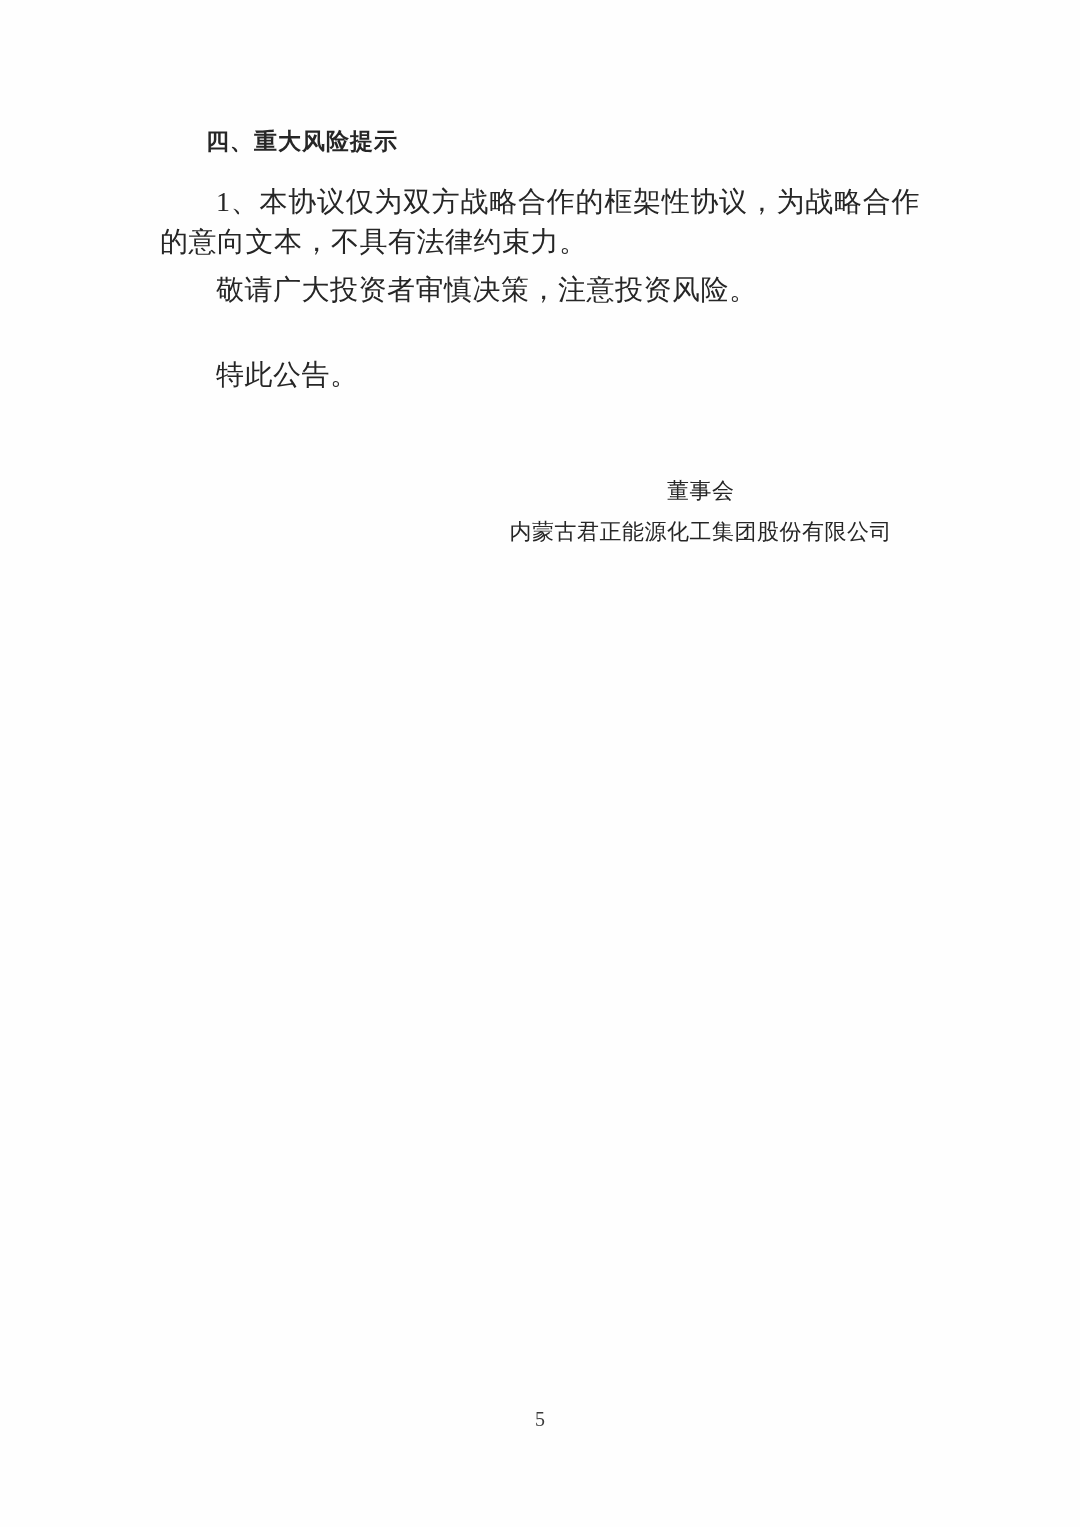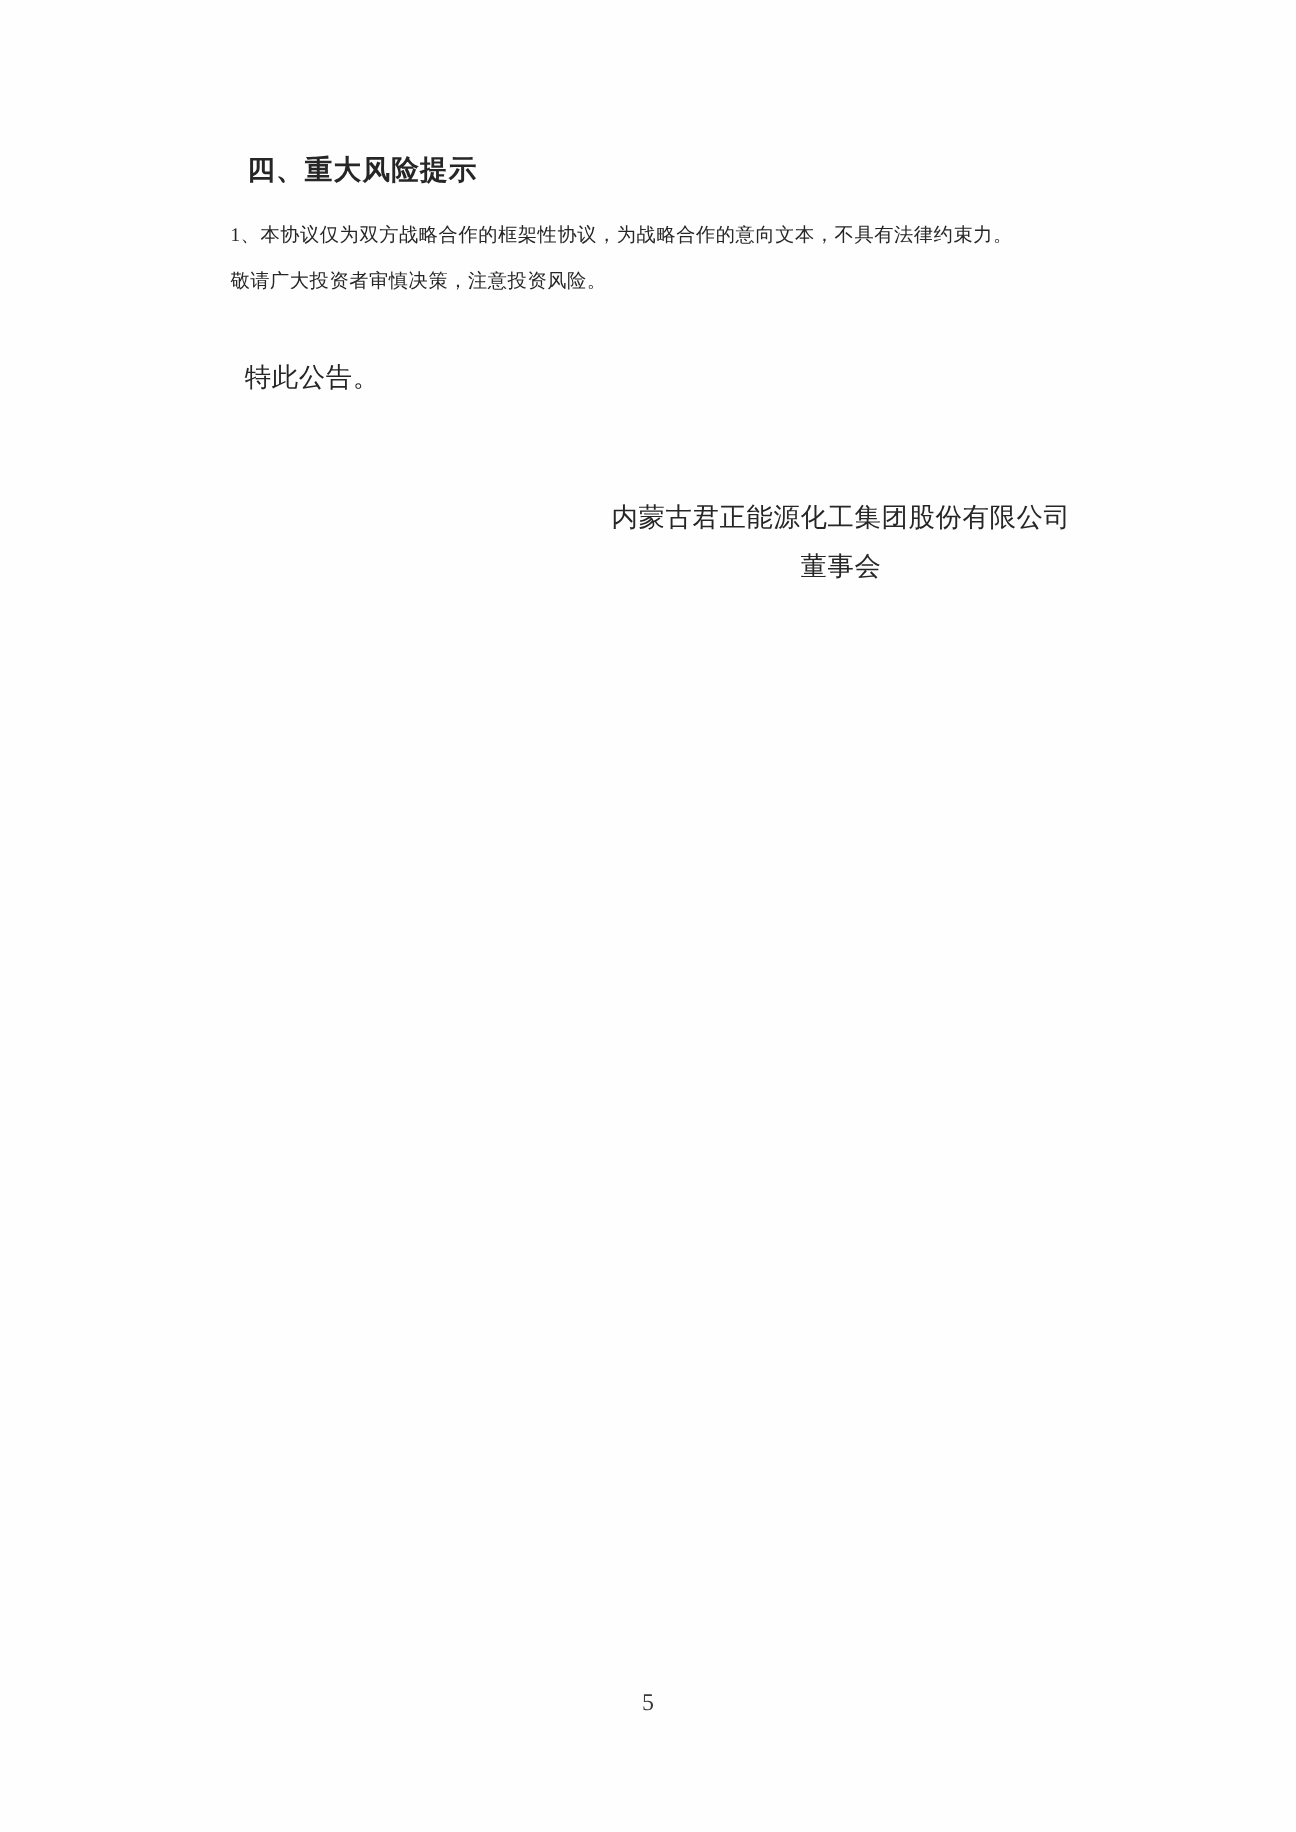--- a/index.html
+++ b/index.html
@@ -26,32 +26,32 @@
   }
   .section-heading {
     font-size: 23px;
     font-weight: bold;
     line-height: 40px;
     margin: 0 0 20px 0;
     text-indent: 2em;
     letter-spacing: 1px;
   }
   .para {
-    font-size: 16px;
-    line-height: 30px;
+    font-size: 28px;
+    line-height: 40px;
     margin: 0 0 8px 0;
     text-align: justify;
     text-indent: 2em;
     letter-spacing: 0.5px;
   }
   .para.no-gap {
     margin-bottom: 0;
   }
   .closing {
-    font-size: 22px;
+    font-size: 28px;
     line-height: 40px;
     margin: 45px 0 0 0;
     text-indent: 2em;
     letter-spacing: 0.5px;
   }
   .signature-block {
     margin: 75px 28px 0 auto;
     width: fit-content;
     text-align: center;
   }
@@ -83,20 +83,20 @@
     <p class="para">1、本协议仅为双方战略合作的框架性协议，为战略合作的意向文本，不具有法律约束力。</p>
 
 
 
 
     <p class="para no-gap">敬请广大投资者审慎决策，注意投资风险。</p>
 
     <p class="closing">特此公告。</p>
 
     <div class="signature-block">
+      <p class="signature-line">董事会</p>
       <p class="signature-line">内蒙古君正能源化工集团股份有限公司</p>
-      <p class="signature-line">董事会</p>
     </div>
 
   </div>
 
   <div class="page-number">5</div>
 </div>
 
 </body></html>

